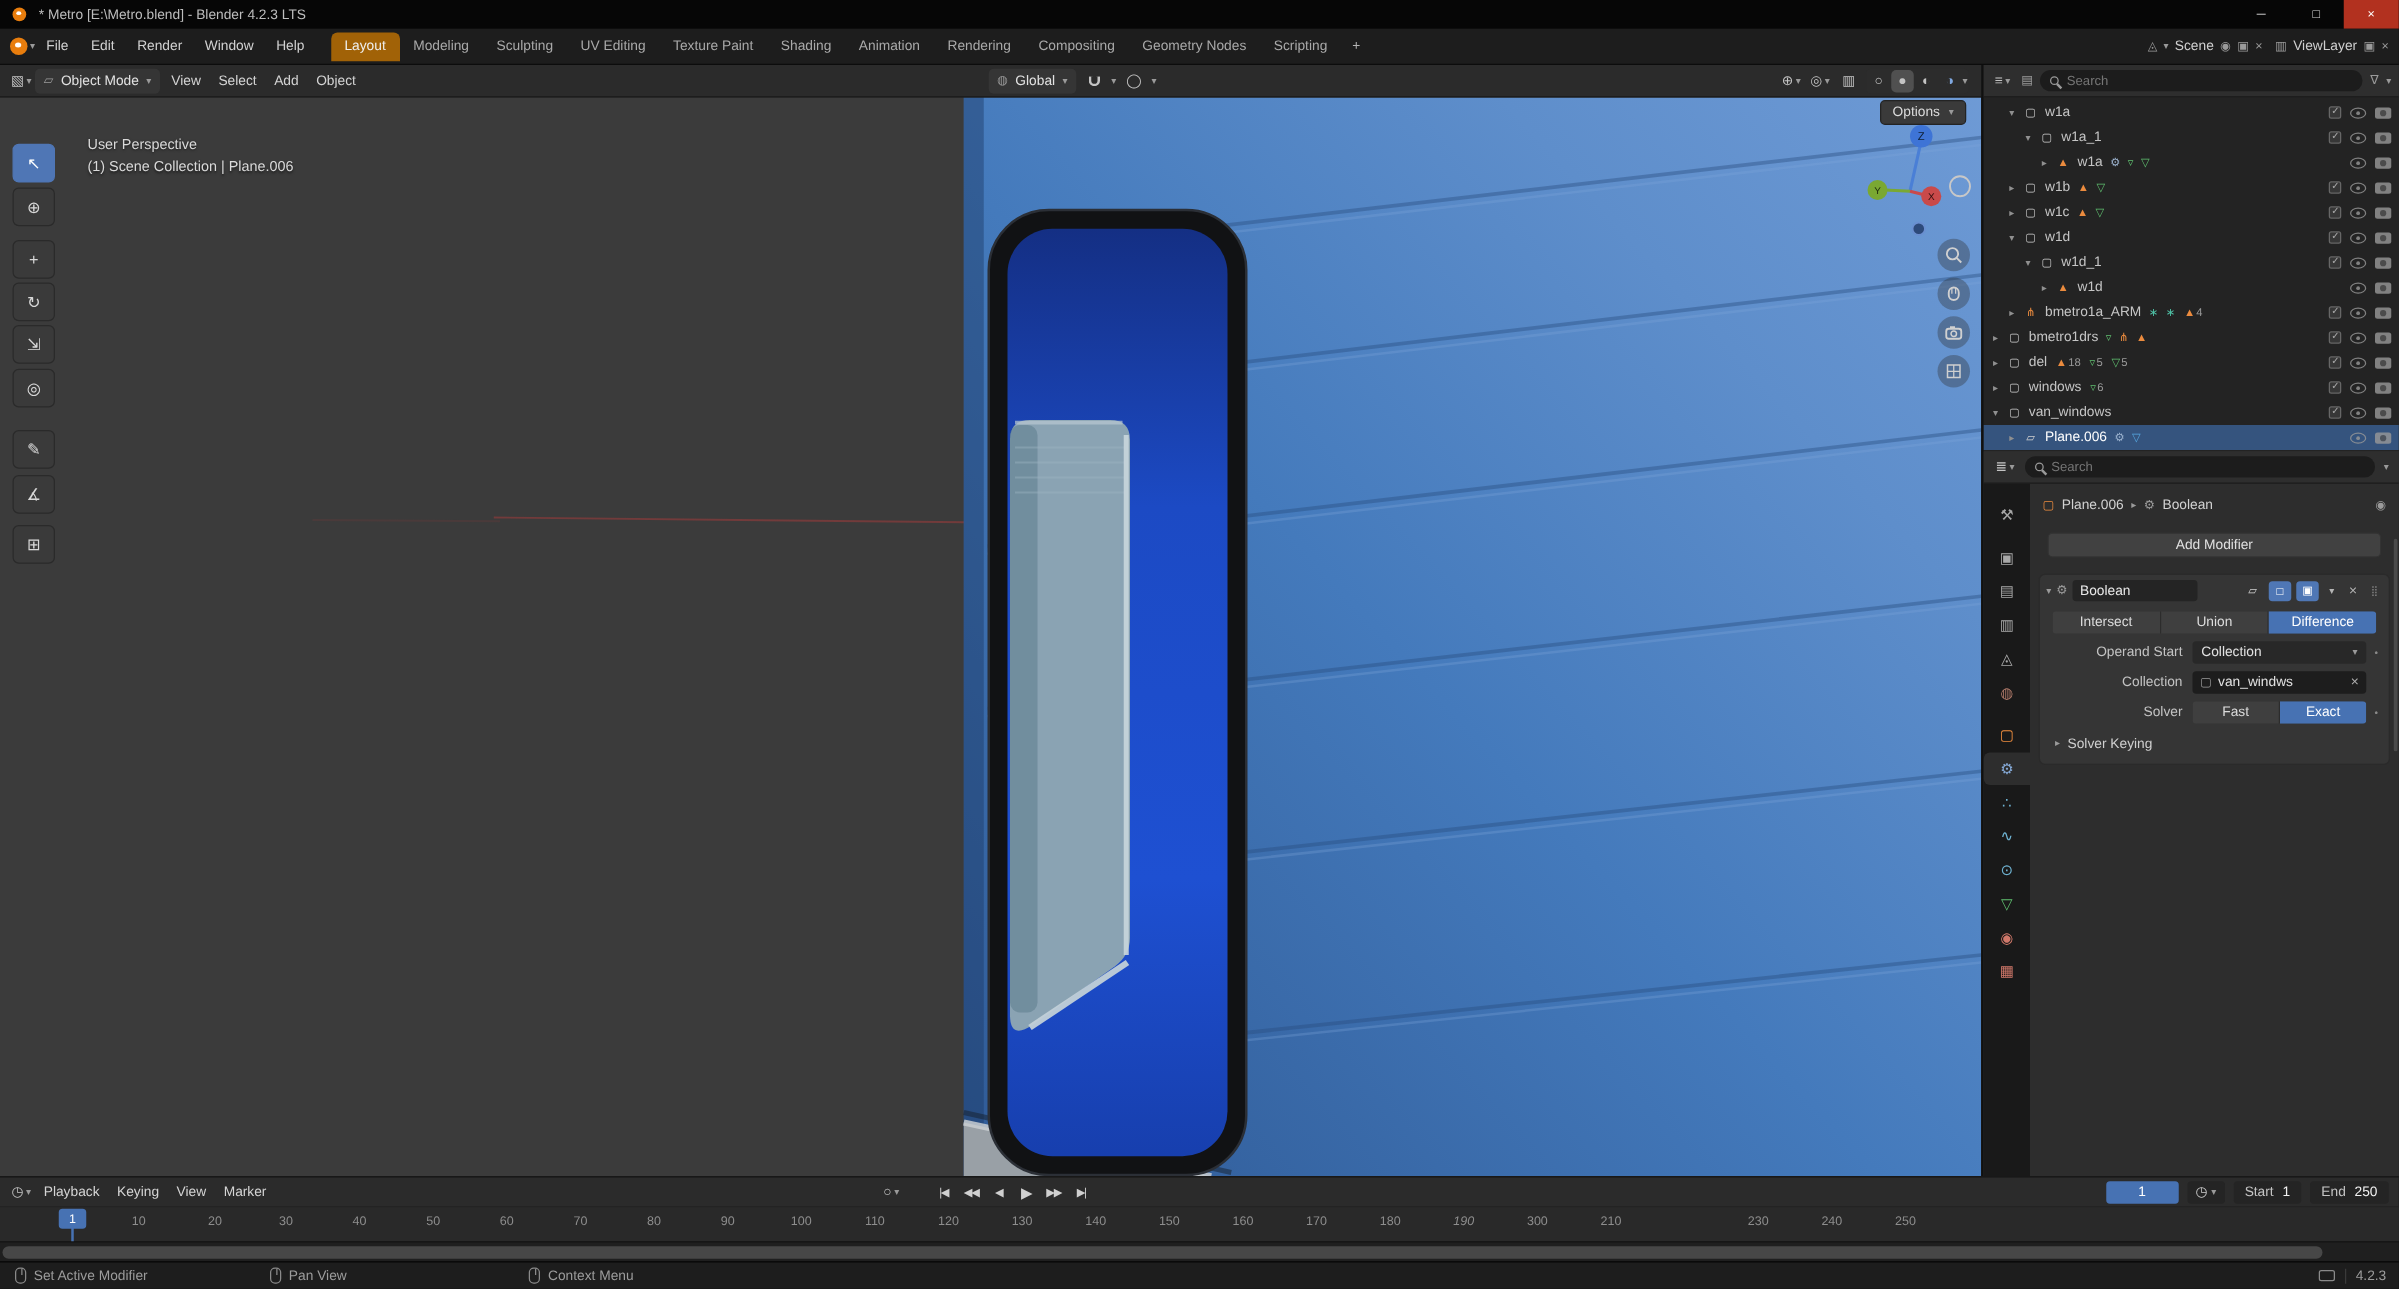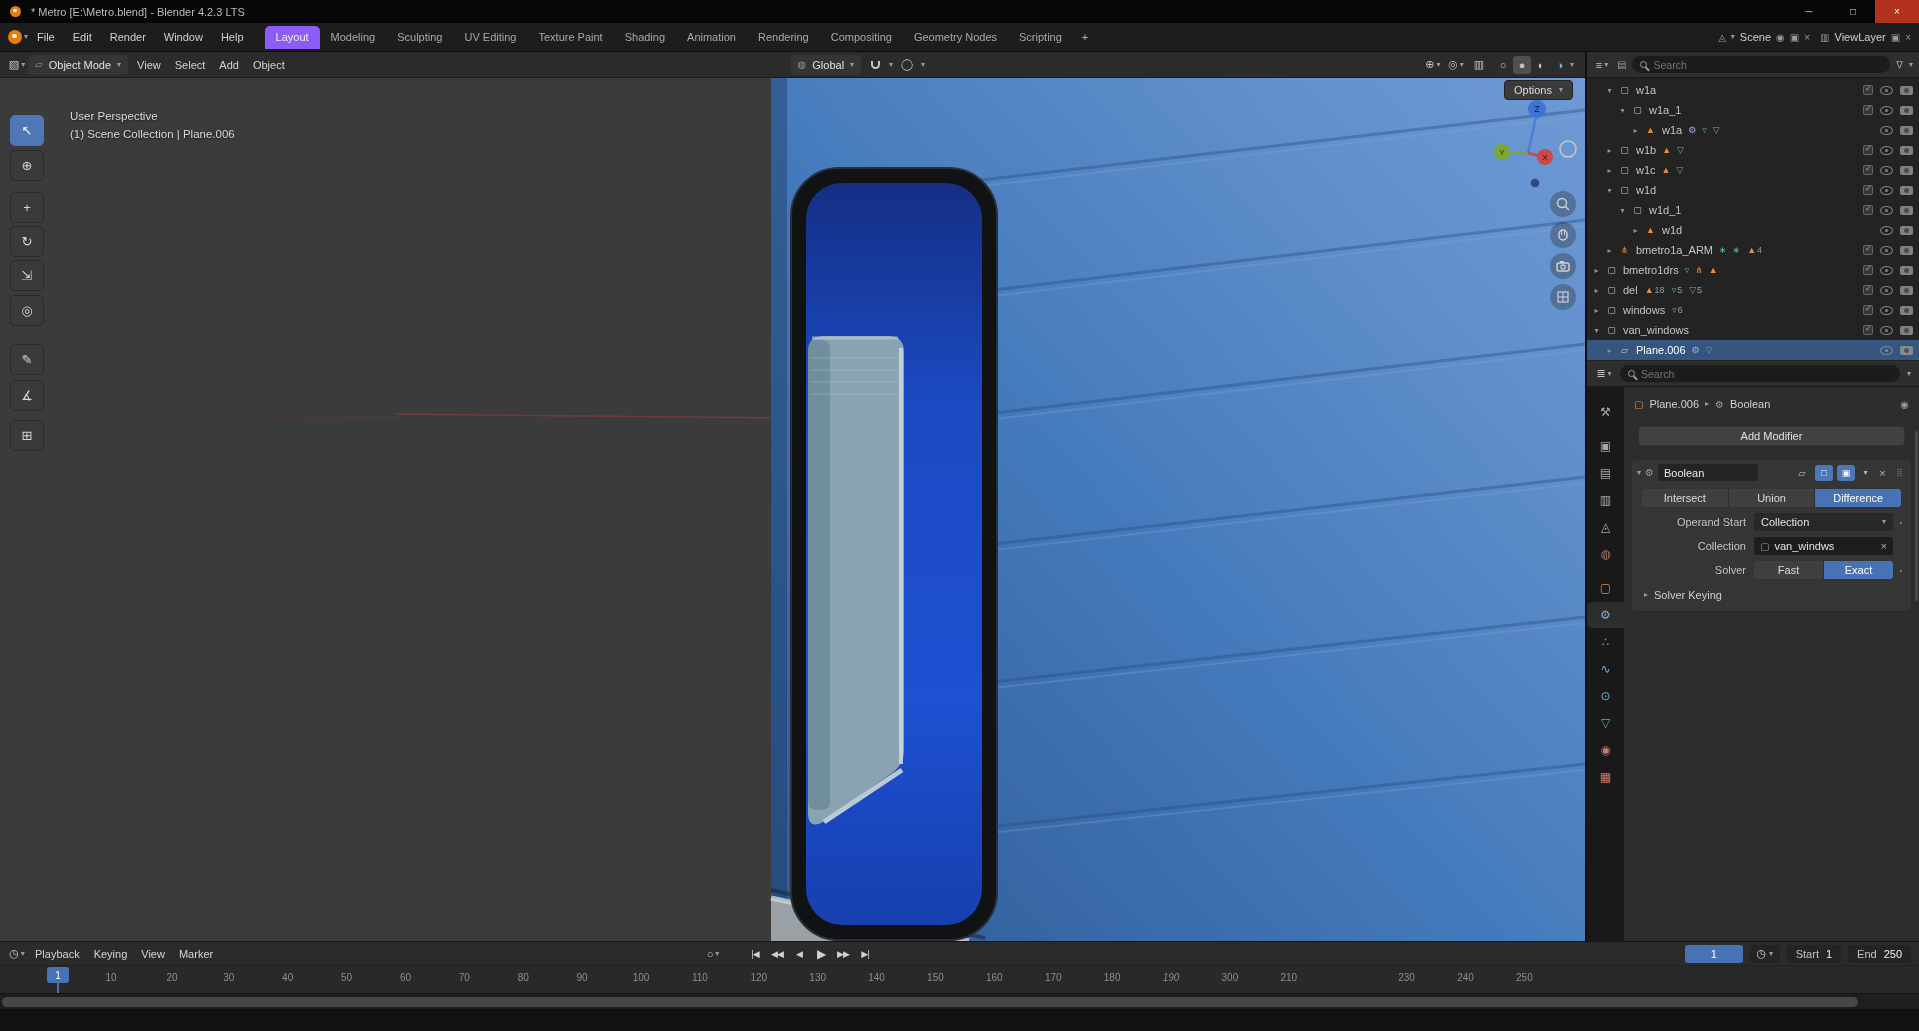--- a/index.html
+++ b/index.html
@@ -14,21 +14,21 @@
 .win-btns{margin-left:auto;display:flex;height:100%}
 .wbtn{width:44px;display:flex;align-items:center;justify-content:center;color:#d6d6d6;font-size:10px}
 .wbtn.close{background:#b2311f;color:#fff}
 
 #topbar{position:absolute;left:0;top:23px;width:1919px;height:29px;background:#1d1d1d;border-bottom:1px solid #0c0c0c;display:flex;align-items:center}
 .blogo{width:14px;height:14px;border-radius:50%;background:#e87d0d;margin:0 2px 0 8px;position:relative}
 .blogo::after{content:"";position:absolute;left:4px;top:4px;width:5px;height:4px;border-radius:50%;background:#fff}
 .menu-item{padding:0 9px;line-height:28px;color:#d2d2d2}
 #tb-tabs{display:flex;margin-left:12px;height:100%;align-items:center}
 .ws-tab{padding:6px 11px;color:#a9a9a9;border-radius:5px 5px 0 0;line-height:1}
-.ws-tab.active{background:#8b5cf6;color:#efefef}
+.ws-tab.active{background:#a16207;color:#efefef}
 .tab-add{padding:0 9px;color:#b5b5b5}
 #tb-right{margin-left:auto;display:flex;align-items:center;gap:10px;margin-right:8px}
 .tbw{display:flex;align-items:center;gap:5px;color:#d0d0d0}
 .mini{font-size:10px;color:#9a9a9a}
 
 #viewport{position:absolute;left:0;top:52px;width:1585px;height:889px;background:#3b3b3b;overflow:hidden}
 #scene-svg{position:absolute;left:0;top:0}
 #vp-header{position:absolute;left:0;top:0;width:100%;height:26px;background:#2b2b2b;border-bottom:1px solid #1a1a1a;display:flex;align-items:center;padding:0 8px;gap:2px;z-index:5}
 .vph-group{display:flex;align-items:center;gap:5px}
 .dd{background:#353535;border-radius:4px;height:20px;padding:0 7px;display:flex;align-items:center;gap:6px;color:#e2e2e2}
@@ -721,14 +721,33 @@
         <span class="tick" style="left: 1406.58px;">230</span>
         <span class="tick" style="left: 1465.47px;">240</span>
         <span class="tick" style="left: 1524.36px;">250</span>
       </div>
   </div>
 
   <div id="hscroll">
     <span class="handle"></span>
   </div>
 
+  <div id="statusbar">
+    <span class="sb-item" style="margin-left: 12px;">
+        <span class="mouse"></span>
+        <span>Set Active Modifier</span>
+      </span>
+      <span class="sb-item" style="margin-left: 98px;">
+        <span class="mouse"></span>
+        <span>Pan View</span>
+      </span>
+      <span class="sb-item" style="margin-left: 146px;">
+        <span class="mouse"></span>
+        <span>Context Menu</span>
+      </span>
+      <div id="sb-right">
+      <span class="gpu-ico"></span>
+      <span class="sb-sep"></span>
+      <span>4.2.3</span>
+    </div>
+  </div>
 
 </div>
 
 </body></html>

